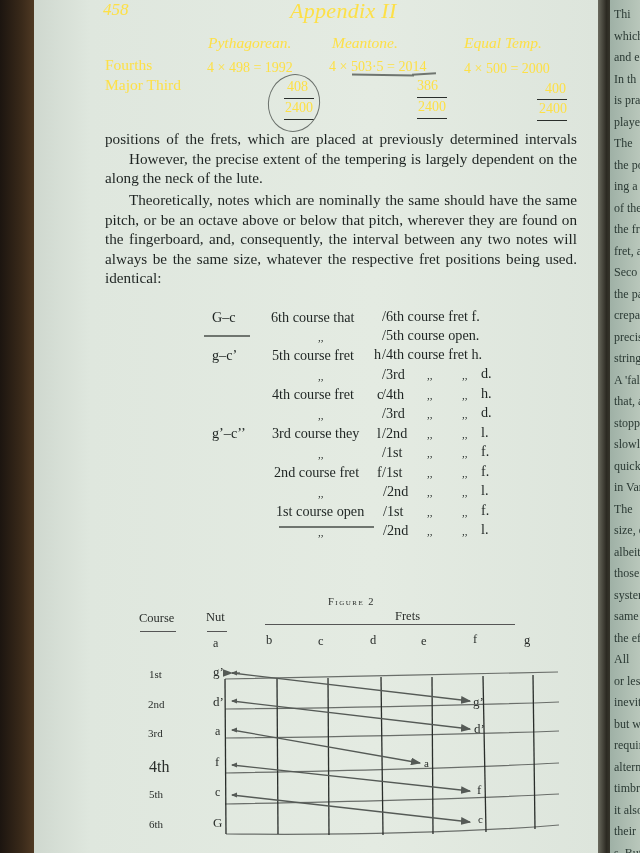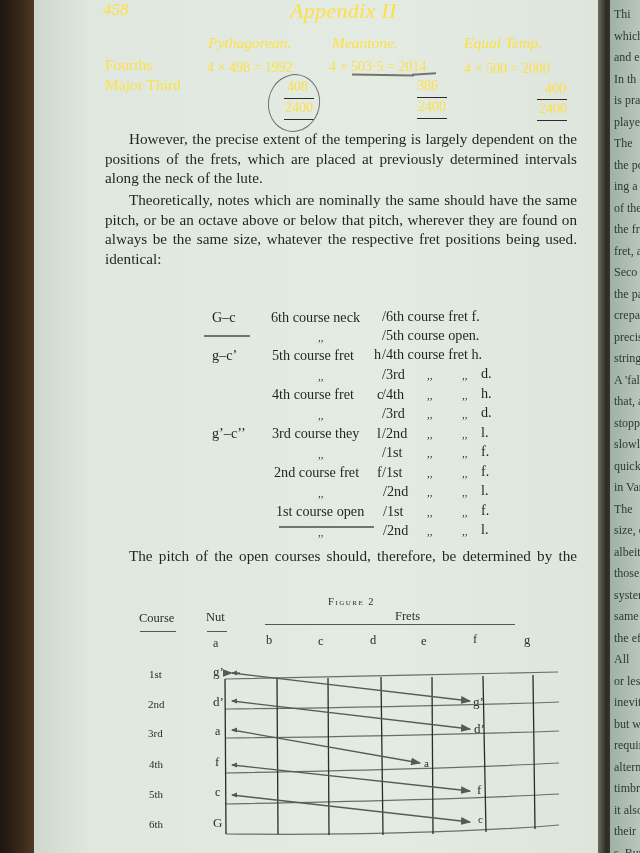--- a/index.html
+++ b/index.html
@@ -61,36 +61,37 @@
 
 <div class="rule" style="left:284px;top:119px;width:30px;"></div>
 <div class="rule" style="left:417px;top:118px;width:30px;"></div>
 <div class="rule" style="left:537px;top:120px;width:30px;"></div>
 
 <div class="pencil" style="left:268px;top:74px;width:50px;height:56px;transform:rotate(12deg);"></div>
 <div class="pline" style="left:352px;top:74px;width:62px;transform:rotate(1deg);"></div>
 <div class="pline" style="left:412px;top:73px;width:24px;transform:rotate(-4deg);"></div>
 
 <div class="para" style="top:129px;">
+  <span class="ln">positions of the frets, which are placed at previously determined intervals</span>
   <span class="ln ind">However, the precise extent of the tempering is largely dependent on the</span>
-  <span class="ln">positions of the frets, which are placed at previously determined intervals</span>
   <span class="ln last">along the neck of the lute.</span>
 </div>
 
 <div class="para" style="top:190px;">
   <span class="ln ind">Theoretically, notes which are nominally the same should have the same</span>
   <span class="ln">pitch, or be an octave above or below that pitch, wherever they are found on</span>
+  <span class="ln">the fingerboard, and, consequently, the interval between any two notes will</span>
   <span class="ln">always be the same size, whatever the respective fret positions being used.</span>
   <span class="ln last">identical:</span>
 </div>
 
 <div>
 
   <div class="tbl" style="left:212px;top:309px;">G–c</div>
-  <div class="tbl" style="left:271px;top:309px;">6th course neck</div>
+  <div class="tbl" style="left:271px;top:309px;">6th course that</div>
   <div class="tbl" style="left:382px;top:308px;">/6th course fret f.</div>
   <div class="pline" style="left:204px;top:335px;width:46px;"></div>
 
   <div class="tbl" style="left:318px;top:331px;font-size:11px;">,,</div>
   <div class="tbl" style="left:382px;top:327px;">/5th course open.</div>
 
   <div class="tbl" style="left:212px;top:347px;">g–c’</div>
   <div class="tbl" style="left:272px;top:347px;">5th course fret</div>
   <div class="tbl" style="left:374px;top:346px;">h</div>
   <div class="tbl" style="left:382px;top:346px;">/4th course fret h.</div>
@@ -149,21 +150,20 @@
   <div class="pline" style="left:279px;top:526px;width:95px;"></div>
 
   <div class="tbl" style="left:318px;top:526px;font-size:11px;">,,</div>
   <div class="tbl" style="left:383px;top:522px;">/2nd</div>
   <div class="tbl" style="left:427px;top:525px;font-size:11px;">,,</div>
   <div class="tbl" style="left:462px;top:525px;font-size:11px;">,,</div>
   <div class="tbl" style="left:481px;top:521px;">l.</div>
 </div>
 
 <div class="para" style="top:546px;">
-  <span class="ln ind">The pitch of the open courses should, therefore, be determined by the</span>
 </div>
 
 <div>
   <div class="fig" style="left:328px;top:596px;font-size:10.5px;letter-spacing:1.5px;font-variant:small-caps;">Figure 2</div>
   <div class="fig" style="left:139px;top:611px;font-size:12.5px;">Course</div>
   <div class="rule" style="left:140px;top:631px;width:36px;background:#555;"></div>
   <div class="fig" style="left:206px;top:610px;font-size:12.5px;">Nut</div>
   <div class="rule" style="left:207px;top:631px;width:20px;background:#555;"></div>
   <div class="fig" style="left:395px;top:609px;font-size:12.5px;">Frets</div>
   <div class="rule" style="left:265px;top:624px;width:250px;background:#555;"></div>
@@ -172,21 +172,21 @@
   <div class="fig" style="left:266px;top:633px;font-size:12.5px;">b</div>
   <div class="fig" style="left:318px;top:634px;font-size:12.5px;">c</div>
   <div class="fig" style="left:370px;top:633px;font-size:12.5px;">d</div>
   <div class="fig" style="left:421px;top:634px;font-size:12.5px;">e</div>
   <div class="fig" style="left:473px;top:632px;font-size:12.5px;">f</div>
   <div class="fig" style="left:524px;top:633px;font-size:12.5px;">g</div>
 
   <div class="fig" style="left:149px;top:668px;font-size:11px;">1st</div>
   <div class="fig" style="left:148px;top:698px;font-size:11px;">2nd</div>
   <div class="fig" style="left:148px;top:727px;font-size:11px;">3rd</div>
-  <div class="fig" style="left:149px;top:758px;font-size:11px;">4th</div>
+  <div class="fig" style="left:149px;top:758px;font-size:16px;">4th</div>
   <div class="fig" style="left:149px;top:788px;font-size:11px;">5th</div>
   <div class="fig" style="left:149px;top:818px;font-size:11px;">6th</div>
 
   <div class="fig" style="left:213px;top:664px;font-size:13px;">g’</div>
   <div class="fig" style="left:213px;top:694px;font-size:13px;">d’</div>
   <div class="fig" style="left:215px;top:724px;font-size:12px;">a</div>
   <div class="fig" style="left:215px;top:754px;font-size:13px;">f</div>
   <div class="fig" style="left:215px;top:785px;font-size:12px;">c</div>
   <div class="fig" style="left:213px;top:815px;font-size:13px;">G</div>
 

